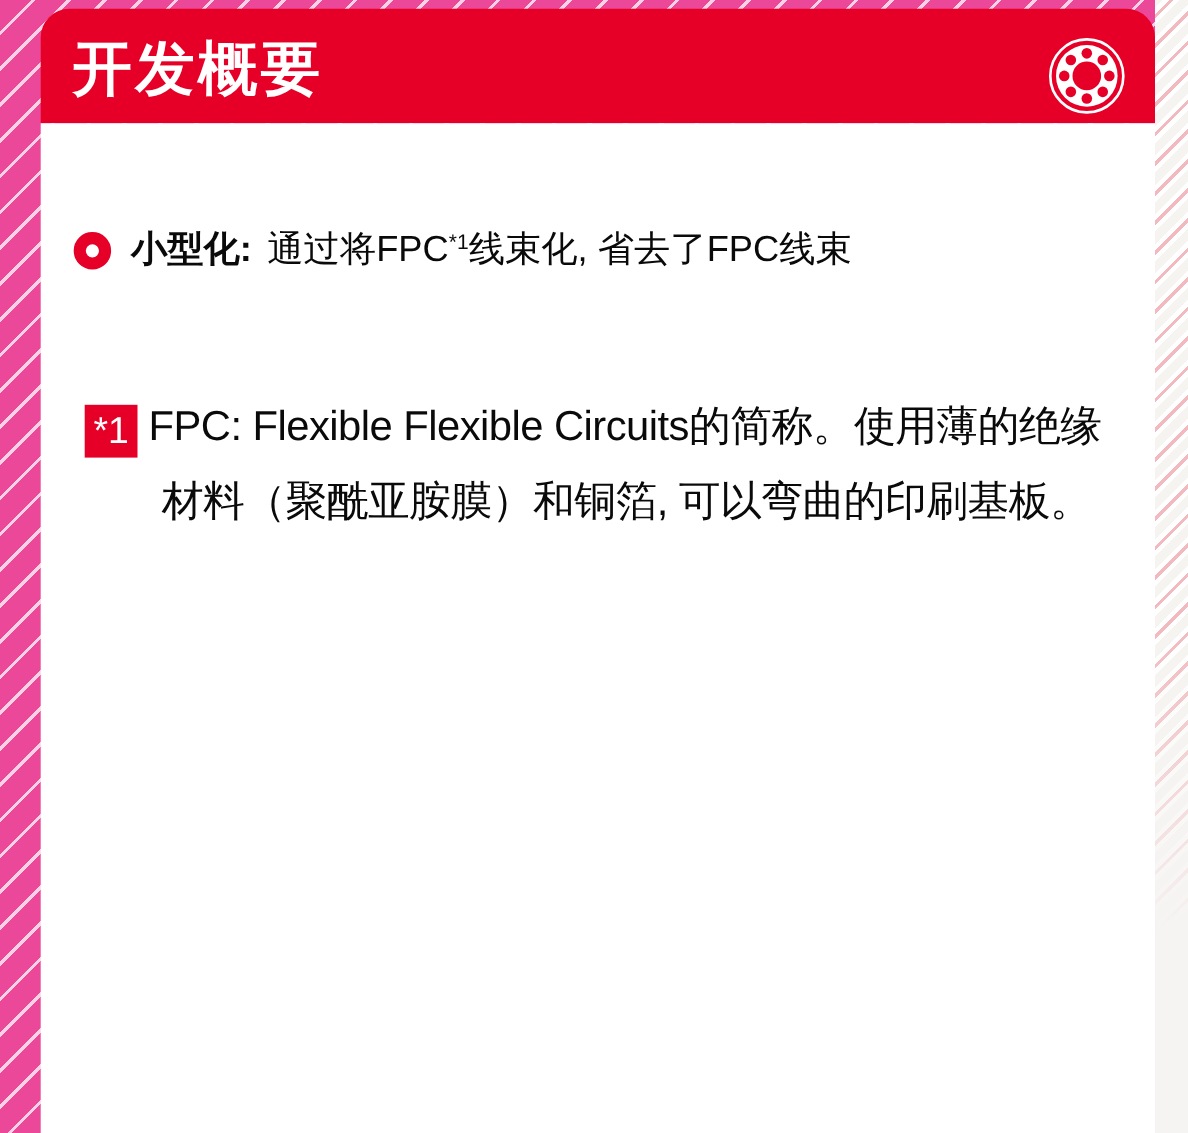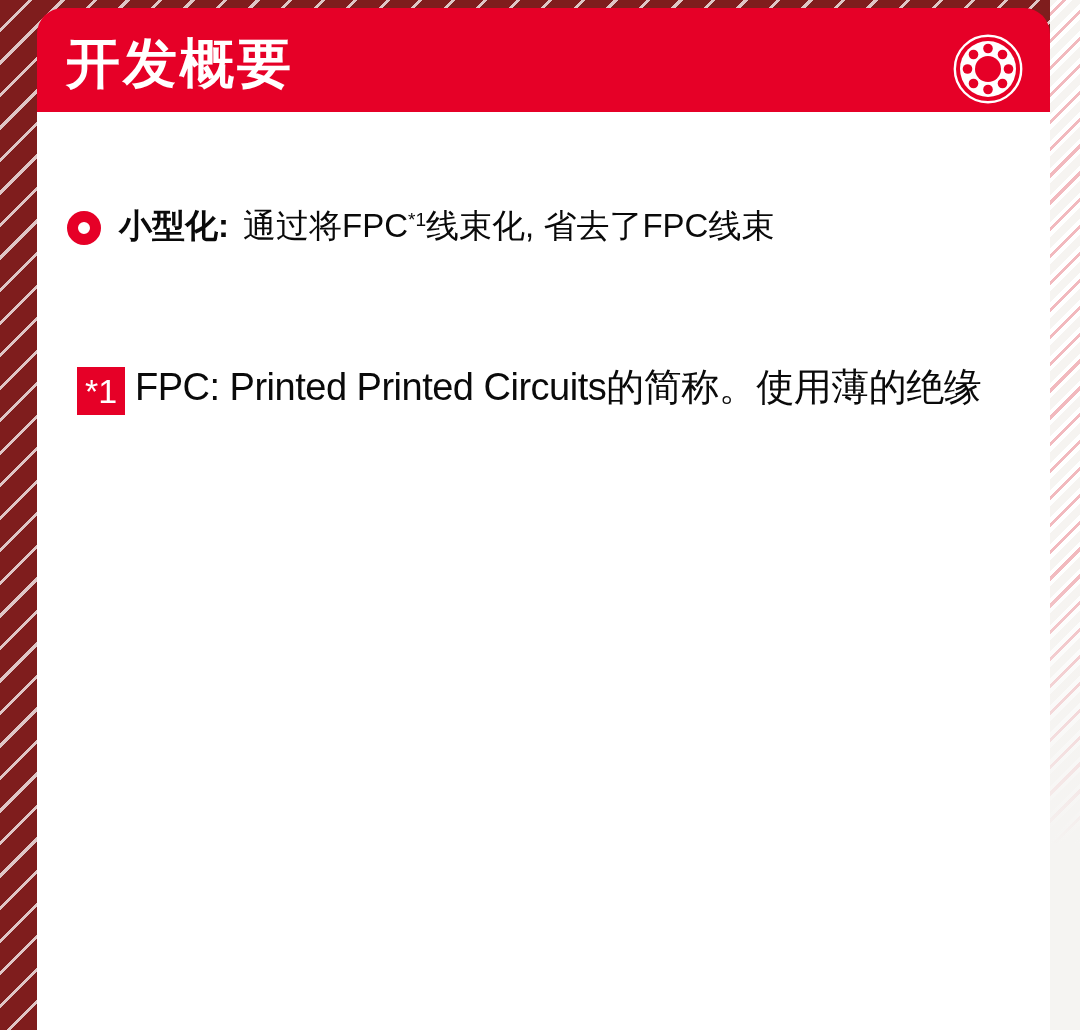--- a/index.html
+++ b/index.html
@@ -1,20 +1,20 @@
 <!DOCTYPE html>
 <html><head>
 <meta charset="utf-8">
 <style>
   html, body { margin: 0; padding: 0; }
   .screen {
     position: relative;
     width: 1080px;
     height: 1030px;
-    background: #7f1d1d;
+    background: #ec4899;
     overflow: hidden;
     font-family: "Liberation Sans", sans-serif;
   }
   
   .bg-stripes {
     position: absolute;
     inset: 0;
     background: repeating-linear-gradient(
       135deg,
       rgba(255,255,255,0) 0px,
@@ -177,19 +177,20 @@
         <span class="bullet-ring"></span>
         <div class="bullet-text">
           <div class="bline"><span class="blabel">小型化:</span><span>通过将FPC</span><span class="bsup">*1</span><span>线束化, 省去了FPC线束</span></div>
         </div>
       </div>
 
 
       <div class="footnote">
         <span class="footnote-badge">*1</span>
         <div class="footnote-text">
-          <div class="fline">FPC: Printed Printed Circuits的简称。使用薄的绝缘</div>
+          <div class="fline">FPC: Flexible Flexible Circuits的简称。使用薄的绝缘</div>
+          <div class="fline fline-2">材料（聚酰亚胺膜）和铜箔, 可以弯曲的印刷基板。</div>
         </div>
       </div>
 
     </div>
   </div>
 </div>
 
 </body></html>

